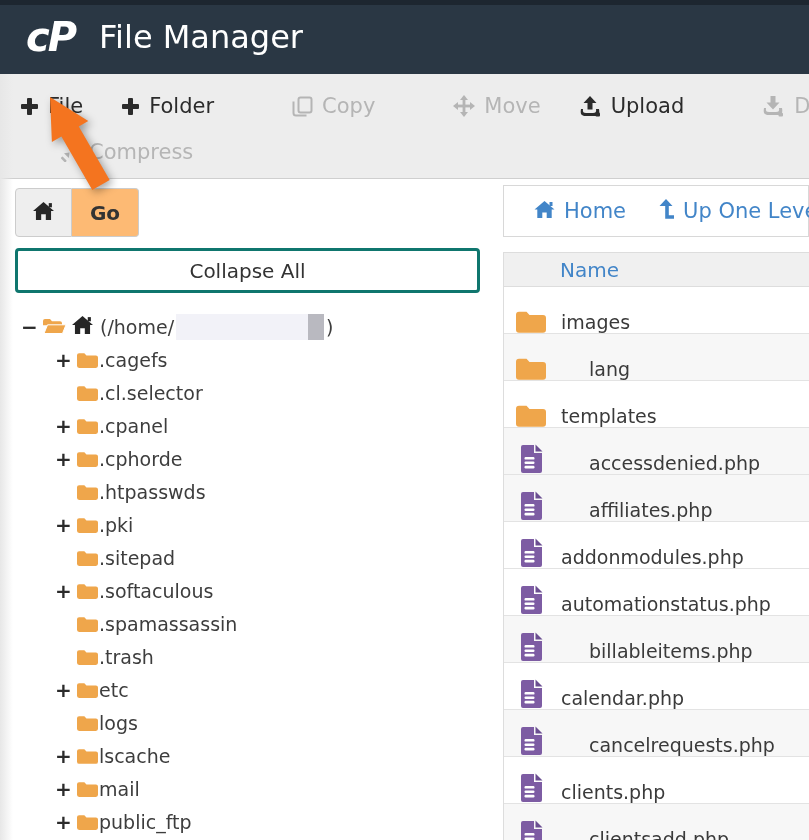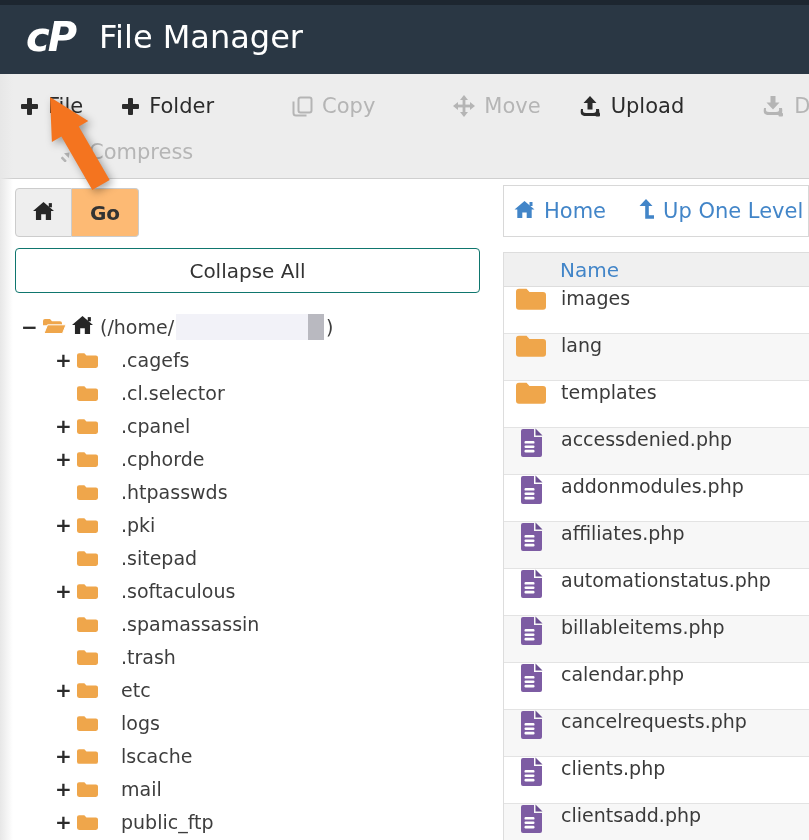--- a/index.html
+++ b/index.html
@@ -30,43 +30,43 @@
     background:linear-gradient(to right,#e7e7e7,rgba(255,255,255,0));pointer-events:none;}
   
   .left-panel{position:absolute;left:15px;top:188px;width:465px;}
   .path-bar{display:flex;height:49px;}
   .home-btn{width:57px;background:#eee;border:1px solid #ccc;border-radius:4px 0 0 4px;
     display:flex;align-items:center;justify-content:center;cursor:pointer;box-sizing:border-box;}
   .path-input{flex:1;min-width:0;border:1px solid #ccc;border-left:none;font-size:20px;color:#555;
     padding:0 14px;font-family:inherit;box-sizing:border-box;outline:none;}
   .go-btn{width:67px;background:#fdba74;border:1px solid #ccc;border-left:none;border-radius:0 4px 4px 0;
     font-size:20px;color:#333;display:flex;align-items:center;justify-content:center;cursor:pointer;box-sizing:border-box;font-weight:bold;}
-  .collapse-btn{margin-top:11px;width:100%;height:45px;background:#fff;border:1px solid #0f766e;
+  .collapse-btn{margin-top:11px;width:100%;height:45px;background:#fff;border:3px solid #0f766e;
     border-radius:4px;font-size:20px;color:#333;font-family:inherit;cursor:pointer;}
   .tree{margin-top:17px;font-size:19px;color:#3d3d3d;padding-left:6px;}
   .tree-row{display:flex;align-items:center;height:33px;cursor:pointer;}
   .tree-row.child{padding-left:34px;}
   .tree-toggle{width:22px;font-weight:bold;font-size:20px;color:#2b2b2b;flex:0 0 auto;}
-  .tree-label{margin-left:23px;white-space:nowrap;}
+  .tree-label{margin-left:1px;white-space:nowrap;}
   .tree-root-label{margin-left:7px;display:flex;align-items:center;white-space:nowrap;}
   .tree .icon-gap{margin-left:6px;}
   .redact{display:inline-block;width:148px;height:26px;background:#f2f2f8;vertical-align:middle;
     position:relative;margin:0 2px;}
   .redact::after{content:"";position:absolute;right:0;top:0;width:16px;height:100%;background:#b9b9c0;}
   
   .right-panel{position:absolute;left:503px;top:185px;width:306px;}
   .nav-row{height:52px;border:1px solid #d8d8d8;background:#fff;display:flex;align-items:center;
-    gap:32px;padding-left:10px;font-size:21px;color:var(--accent-blue);box-sizing:border-box;}
+    gap:32px;padding-left:30px;font-size:21px;color:var(--accent-blue);box-sizing:border-box;}
   .nav-link{display:inline-flex;align-items:center;gap:9px;cursor:pointer;white-space:nowrap;}
   .file-table{margin-top:15px;border-left:1px solid #ddd;border-top:1px solid #ddd;}
   .th-row{height:34px;background:#f0f0f0;display:flex;align-items:center;padding-left:56px;
     color:var(--accent-blue);font-size:20px;border-bottom:1px solid #ddd;box-sizing:border-box;}
-  .file-row{height:47px;display:flex;align-items:flex-start;border-bottom:1px solid #e3e3e3;
+  .file-row{height:47px;display:flex;align-items:flex-end;border-bottom:1px solid #e3e3e3;
     background:#fff;padding-left:11px;box-sizing:border-box;cursor:pointer;}
-  .file-row.alt{background:#f7f7f7;}
+  .file-row.alt{background:#f7f7f7;gap:28px;}
   .file-icon-box{width:32px;display:flex;align-items:center;justify-content:center;flex:0 0 auto;}
   .file-label{margin-left:14px;font-size:19px;color:#3a3a3a;white-space:nowrap;}
   
   .arrow-annotation{position:absolute;left:36px;top:94px;width:86px;height:118px;z-index:5;pointer-events:none;}
 </style>
 </head>
 <body>
 
 <div class="page">
 
@@ -331,43 +331,43 @@
               <svg width="24" height="30" viewBox="0 0 24 30">
                 <path d="M4 1 h11 v8 h8 v18 a2 2 0 0 1 -2 2 h-17 a2 2 0 0 1 -2 -2 v-24 a2 2 0 0 1 2 -2 z" fill="var(--file-purple)"></path>
                 <polygon points="16.5,0.5 23.5,7.5 16.5,7.5" fill="#6b4e91"></polygon>
                 <rect x="5.5" y="13" width="10" height="2.6" rx="1.2" fill="#fff"></rect>
                 <rect x="5.5" y="17.4" width="10" height="2.6" rx="1.2" fill="#fff"></rect>
                 <rect x="5.5" y="21.8" width="10" height="2.6" rx="1.2" fill="#fff"></rect>
               </svg>
             </span>
             <span class="file-label">accessdenied.php</span>
           </div>
+          <div class="file-row alt">
+            <span class="file-icon-box">
+              <svg width="24" height="30" viewBox="0 0 24 30">
+                <path d="M4 1 h11 v8 h8 v18 a2 2 0 0 1 -2 2 h-17 a2 2 0 0 1 -2 -2 v-24 a2 2 0 0 1 2 -2 z" fill="var(--file-purple)"></path>
+                <polygon points="16.5,0.5 23.5,7.5 16.5,7.5" fill="#6b4e91"></polygon>
+                <rect x="5.5" y="13" width="10" height="2.6" rx="1.2" fill="#fff"></rect>
+                <rect x="5.5" y="17.4" width="10" height="2.6" rx="1.2" fill="#fff"></rect>
+                <rect x="5.5" y="21.8" width="10" height="2.6" rx="1.2" fill="#fff"></rect>
+              </svg>
+            </span>
+            <span class="file-label">affiliates.php</span>
+          </div>
           <div class="file-row">
             <span class="file-icon-box">
               <svg width="24" height="30" viewBox="0 0 24 30">
                 <path d="M4 1 h11 v8 h8 v18 a2 2 0 0 1 -2 2 h-17 a2 2 0 0 1 -2 -2 v-24 a2 2 0 0 1 2 -2 z" fill="var(--file-purple)"></path>
                 <polygon points="16.5,0.5 23.5,7.5 16.5,7.5" fill="#6b4e91"></polygon>
                 <rect x="5.5" y="13" width="10" height="2.6" rx="1.2" fill="#fff"></rect>
                 <rect x="5.5" y="17.4" width="10" height="2.6" rx="1.2" fill="#fff"></rect>
                 <rect x="5.5" y="21.8" width="10" height="2.6" rx="1.2" fill="#fff"></rect>
               </svg>
             </span>
             <span class="file-label">addonmodules.php</span>
-          </div>
-          <div class="file-row alt">
-            <span class="file-icon-box">
-              <svg width="24" height="30" viewBox="0 0 24 30">
-                <path d="M4 1 h11 v8 h8 v18 a2 2 0 0 1 -2 2 h-17 a2 2 0 0 1 -2 -2 v-24 a2 2 0 0 1 2 -2 z" fill="var(--file-purple)"></path>
-                <polygon points="16.5,0.5 23.5,7.5 16.5,7.5" fill="#6b4e91"></polygon>
-                <rect x="5.5" y="13" width="10" height="2.6" rx="1.2" fill="#fff"></rect>
-                <rect x="5.5" y="17.4" width="10" height="2.6" rx="1.2" fill="#fff"></rect>
-                <rect x="5.5" y="21.8" width="10" height="2.6" rx="1.2" fill="#fff"></rect>
-              </svg>
-            </span>
-            <span class="file-label">affiliates.php</span>
           </div>
           <div class="file-row">
             <span class="file-icon-box">
               <svg width="24" height="30" viewBox="0 0 24 30">
                 <path d="M4 1 h11 v8 h8 v18 a2 2 0 0 1 -2 2 h-17 a2 2 0 0 1 -2 -2 v-24 a2 2 0 0 1 2 -2 z" fill="var(--file-purple)"></path>
                 <polygon points="16.5,0.5 23.5,7.5 16.5,7.5" fill="#6b4e91"></polygon>
                 <rect x="5.5" y="13" width="10" height="2.6" rx="1.2" fill="#fff"></rect>
                 <rect x="5.5" y="17.4" width="10" height="2.6" rx="1.2" fill="#fff"></rect>
                 <rect x="5.5" y="21.8" width="10" height="2.6" rx="1.2" fill="#fff"></rect>
               </svg>

